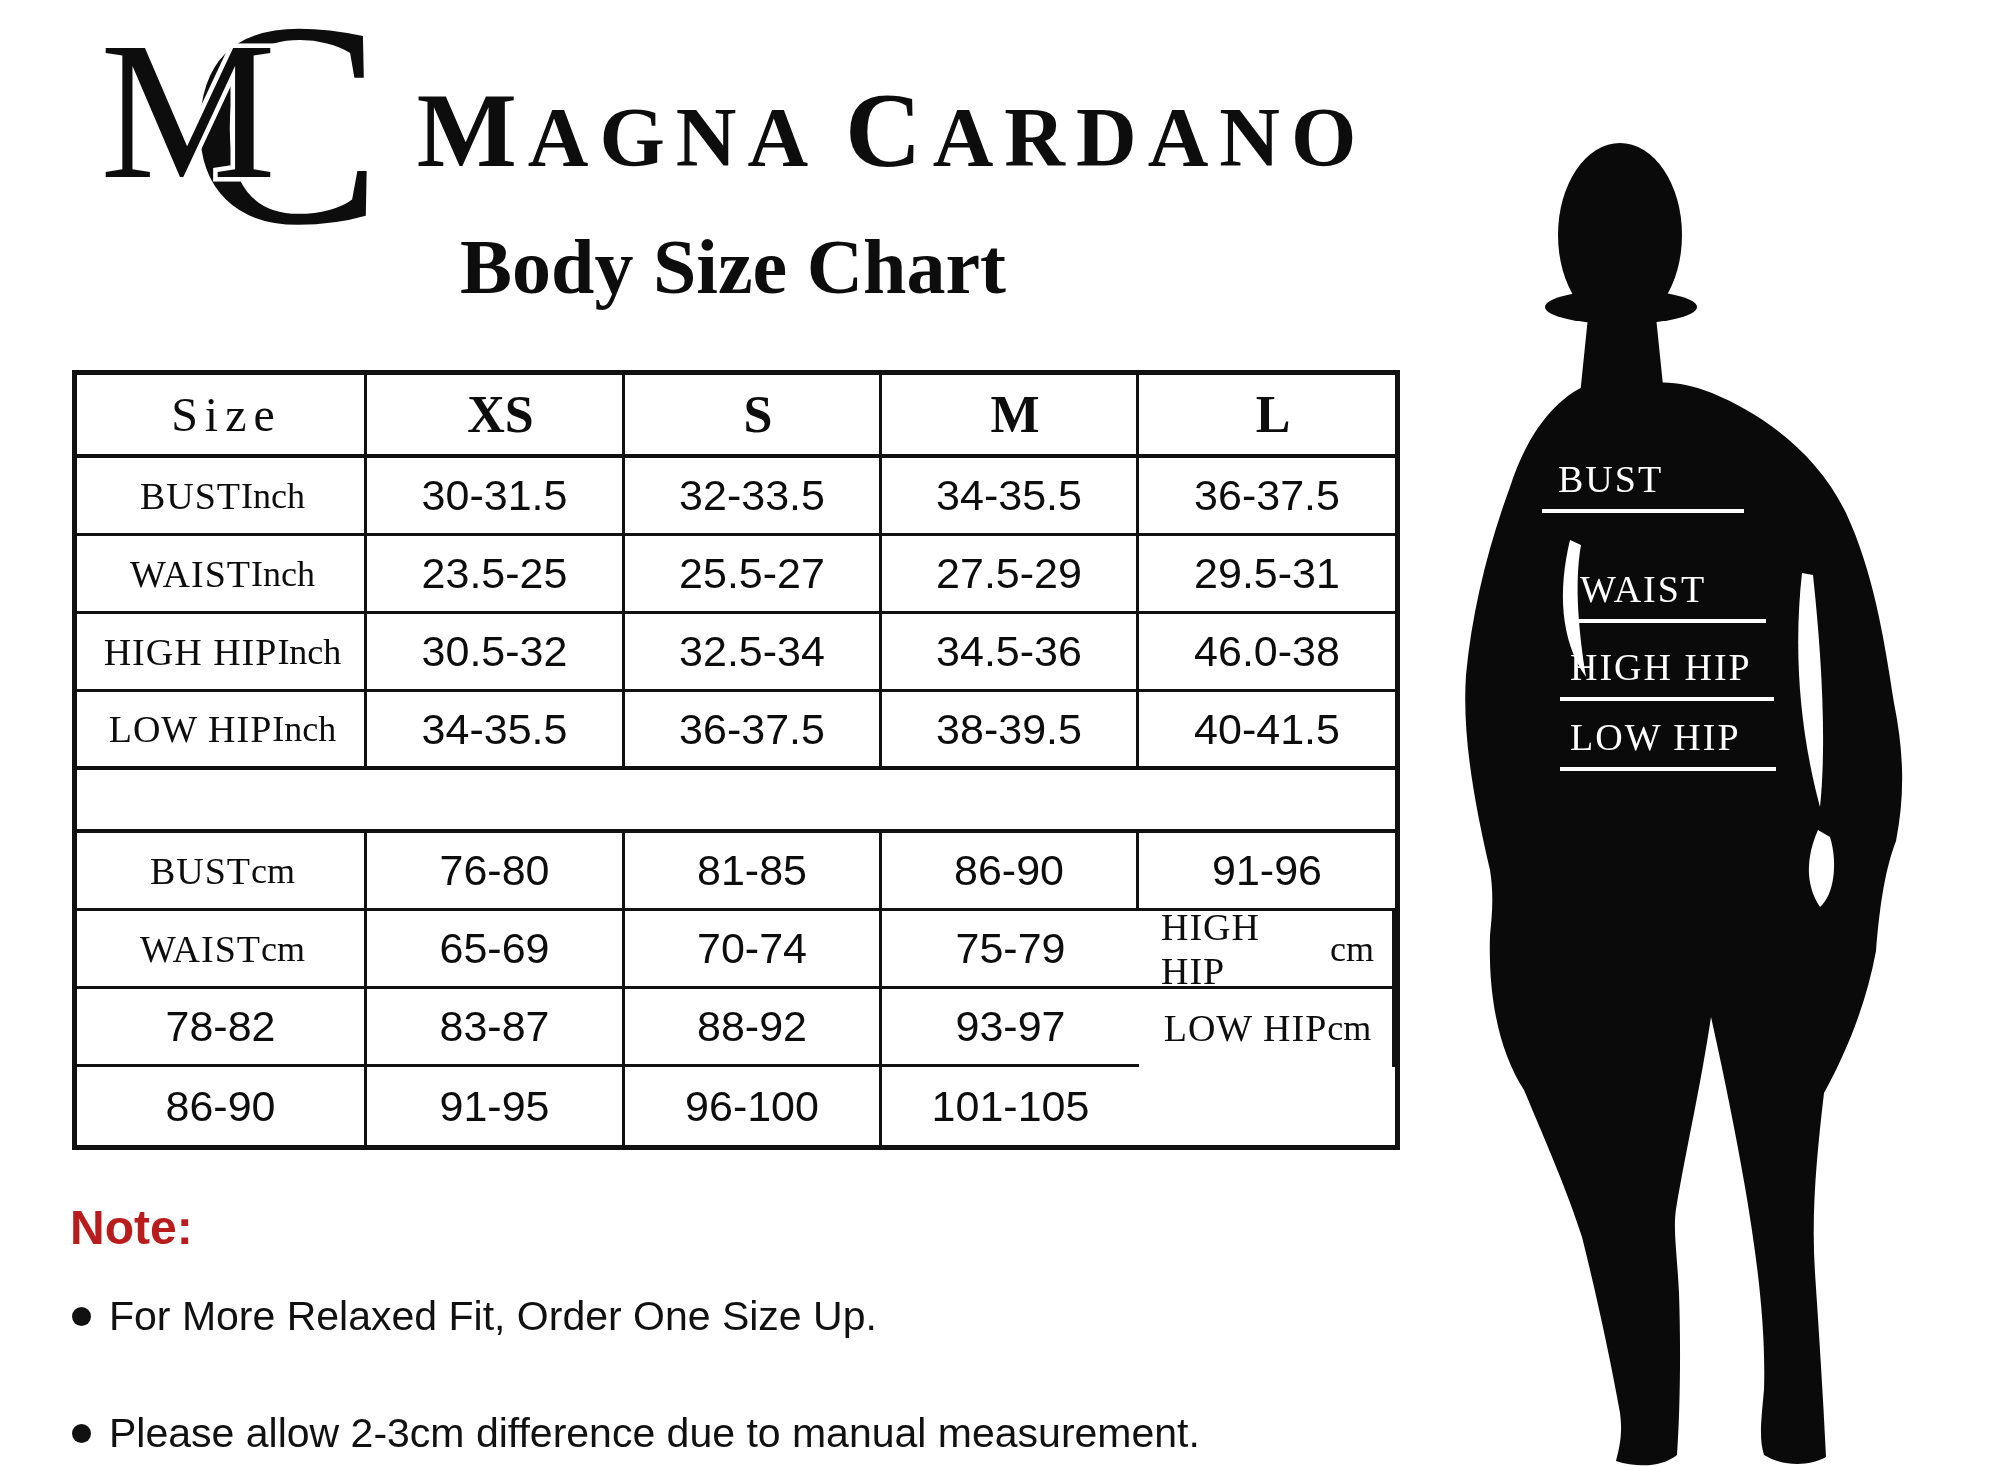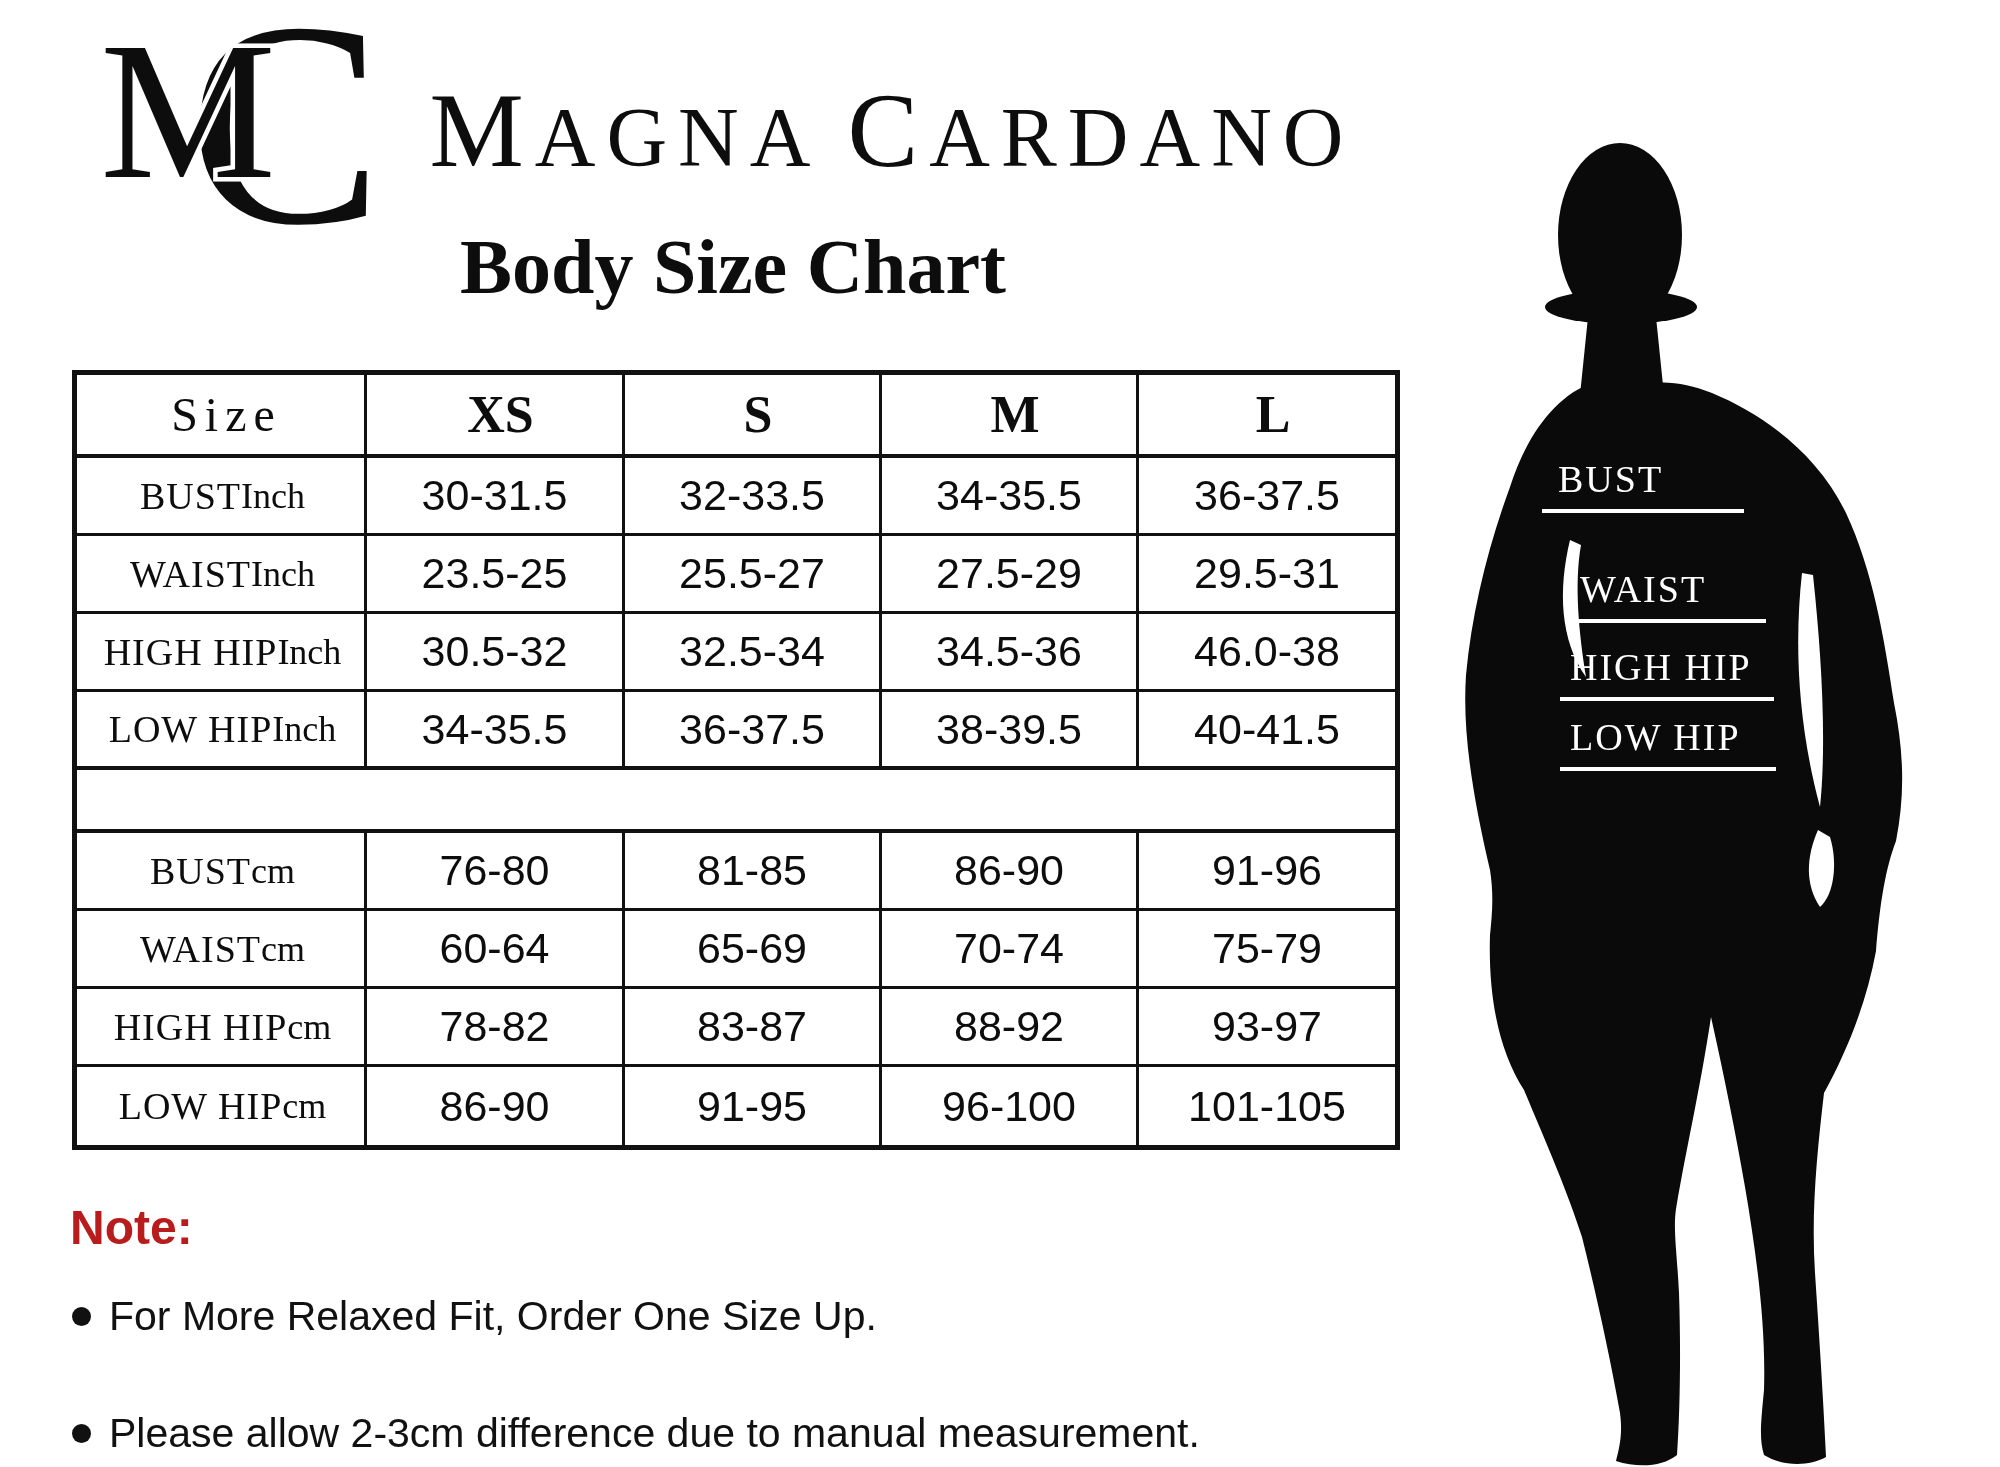--- a/index.html
+++ b/index.html
@@ -7,21 +7,21 @@
         font-family:"Liberation Serif","DejaVu Serif",serif;color:#0d0d0d;}
 
   
   .logo{position:absolute;left:100px;top:20px;width:310px;height:230px;}
   .logo .mono{position:absolute;line-height:1;font-family:"Liberation Serif","DejaVu Serif",serif;color:#0d0d0d;}
   .logo .c{left:88px;top:-42px;font-size:292px;}
   .logo .m{left:0;top:-8px;font-size:198px;-webkit-text-stroke:9px #ffffff;paint-order:stroke fill;}
 
   
   .brand-title{position:absolute;left:372px;top:78px;width:1040px;text-align:center;
-               letter-spacing:11px;white-space:nowrap;}
+               letter-spacing:11px;white-space:nowrap;font-weight:bold;}
   .brand-title .big{font-size:106px;line-height:1;}
   .brand-title .small{font-size:84px;line-height:1;}
   .brand-title .gap{display:inline-block;width:26px;}
   .subtitle{position:absolute;left:408px;top:222px;width:650px;text-align:center;
             font-size:78px;font-weight:bold;line-height:1.15;}
 
   
   .size-table{position:absolute;left:72px;top:370px;width:1328px;height:780px;
               box-sizing:border-box;border:5px solid #111;display:grid;
               grid-template-columns:290px 258px 257px 257px 256px;
@@ -129,21 +129,20 @@
     </div>
     <div class="c val">76-80</div>
     <div class="c val">81-85</div>
     <div class="c val">86-90</div>
     <div class="c val lastcol">91-96</div>
 
     <div class="c lbl">
       <span class="name">WAIST</span>
       <span class="unit">cm</span>
     </div>
-    <div class="c val">60-64</div>
     <div class="c val">65-69</div>
     <div class="c val">70-74</div>
     <div class="c val lastcol">75-79</div>
 
     <div class="c lbl">
       <span class="name">HIGH HIP</span>
       <span class="unit">cm</span>
     </div>
     <div class="c val">78-82</div>
     <div class="c val">83-87</div>

